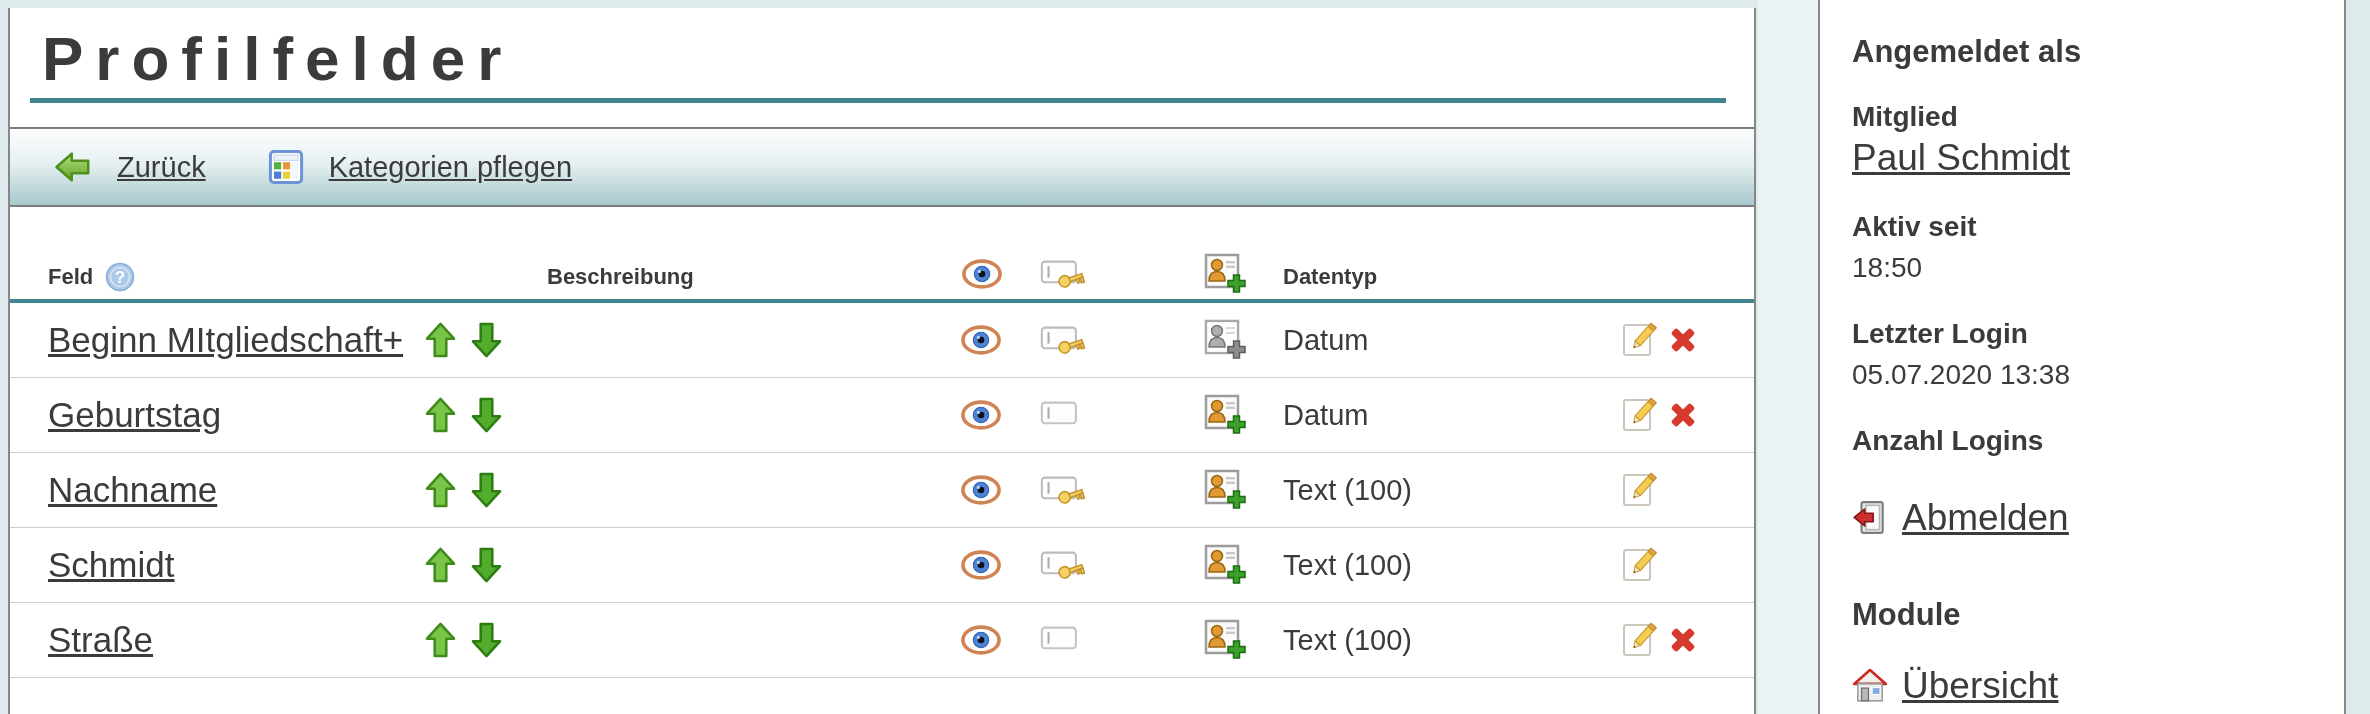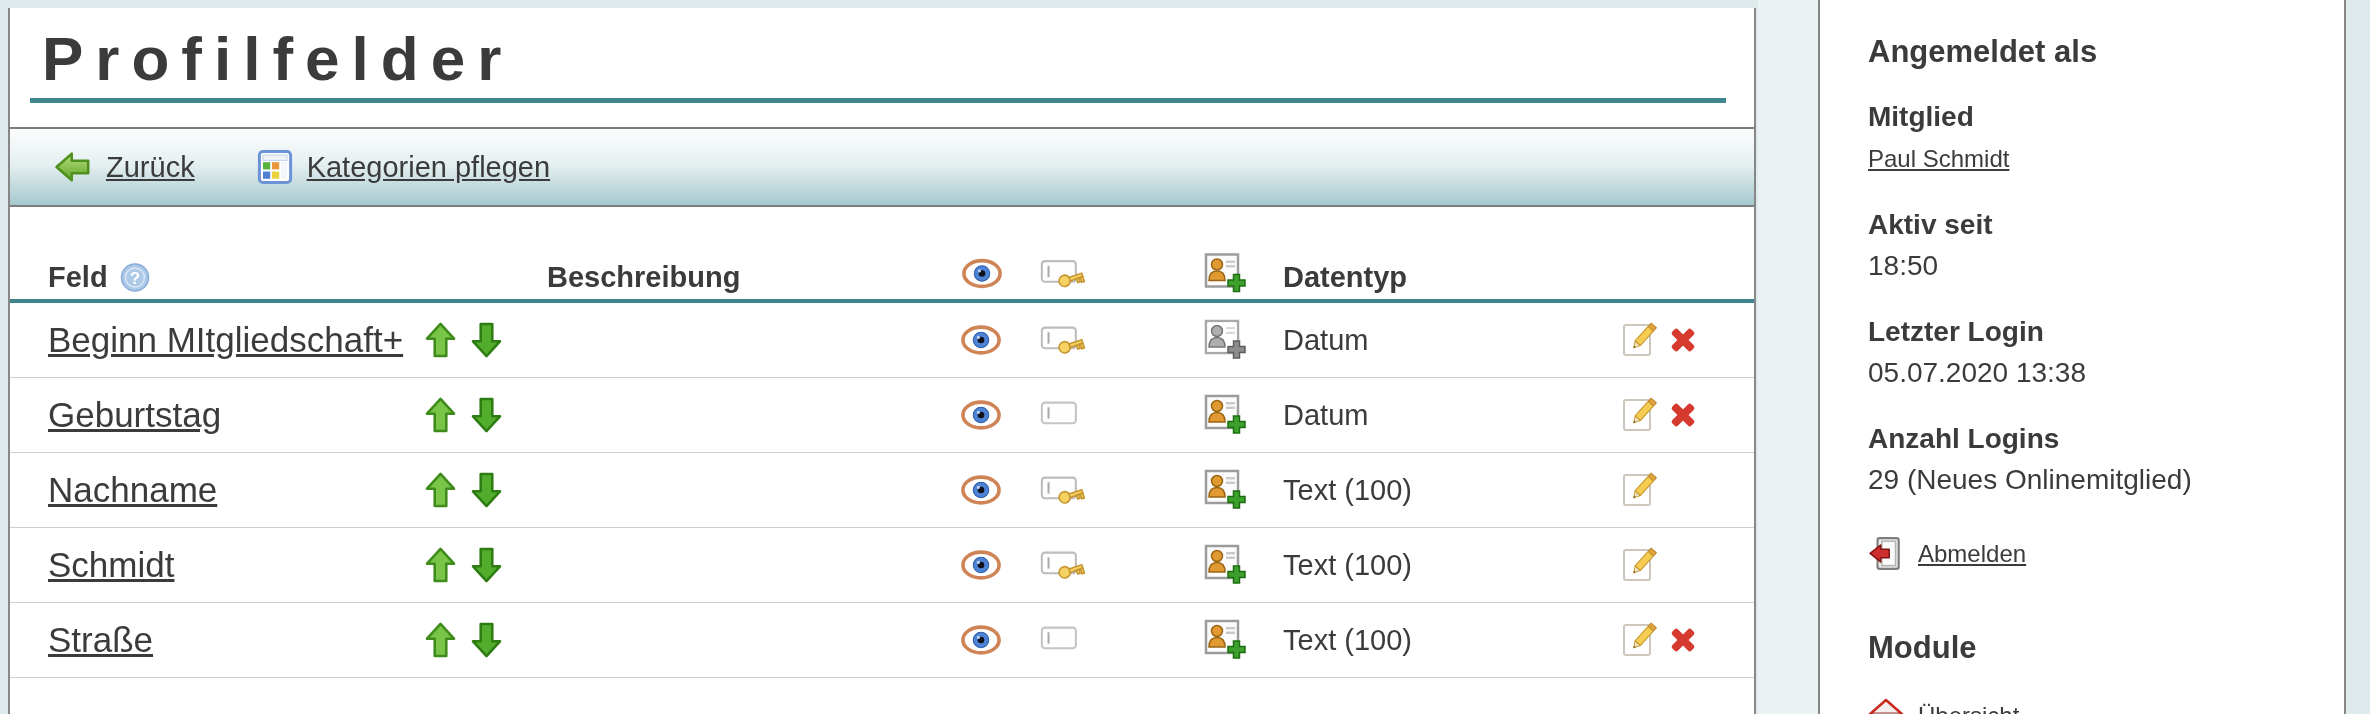--- a/index.html
+++ b/index.html
@@ -5,39 +5,39 @@
   html,body{margin:0;padding:0;}
   body{font-family:"Liberation Sans",sans-serif;color:#3b3b3b;}
   .screen{position:relative;width:2370px;height:714px;background:#dfeaec;overflow:hidden;}
 
   
   .main-panel{position:absolute;left:8px;top:8px;width:1748px;height:714px;box-sizing:border-box;
     background:#ffffff;border-left:2px solid #878787;border-right:2px solid #878787;overflow:hidden;}
   .gap-col{position:absolute;left:1758px;top:0;width:60px;height:714px;background:#ebf2f3;}
   .sidebar{position:absolute;left:1818px;top:0;width:528px;height:714px;box-sizing:border-box;
     background:#ffffff;border-left:2px solid #878787;border-right:2px solid #878787;
-    padding:20px 0 0 48px;overflow:hidden;}
+    padding:20px 0 0 32px;overflow:hidden;}
 
   
   .title-block{padding:22px 0 0 0;}
   .page-title{margin:0 0 0 32px;font-size:62px;font-weight:bold;letter-spacing:12px;color:#3b3b3b;line-height:58px;}
   .title-rule{height:5px;background:#3f868e;margin:10px 28px 0 20px;}
 
   
   .toolbar{margin-top:24px;height:76px;border-top:2px solid #7d7d7d;border-bottom:2px solid #7d7d7d;
     background:linear-gradient(to bottom,#fcfdfd 0%,#e7f0f1 45%,#a6c9ce 100%);
     display:flex;align-items:center;padding-left:44px;}
-  .tool-item{display:flex;align-items:center;margin-right:62px;}
+  .tool-item{display:flex;align-items:center;margin-right:62px;gap:11px;}
   .tool-item svg{margin-right:14px;}
   a.lnk{color:#3b3b3b;text-decoration:underline;cursor:pointer;}
   .tool-item a{font-size:29px;}
 
   
   .table-area{padding-top:48px;}
-  .thead{position:relative;height:44px;border-bottom:4px solid #3f868e;font-weight:bold;font-size:29px;}
+  .thead{position:relative;height:44px;border-bottom:4px solid #3f868e;font-weight:bold;font-size:22px;}
   .thead .cell,.trow .cell,.thead .icol,.trow .icol,.trow .arrows,.trow .actions{
     position:absolute;top:50%;transform:translateY(-50%);}
   .c-feld{left:38px;display:flex;align-items:center;}
   .c-feld svg{margin-left:12px;}
   .c-besch{left:537px;}
   .icol{text-align:center;}
   .i-eye{left:950px;width:44px;}
   .i-card{left:1030px;width:48px;}
   .i-ast{left:1118px;width:32px;}
   .i-person{left:1194px;width:42px;}
@@ -62,21 +62,21 @@
   .ic-signup[data-state="off"] svg{filter:grayscale(1) brightness(1.08);}
   .ic-cross{color:#d63a2f;display:inline-flex;}
   .act[data-show="false"]{visibility:hidden;}
   .icon-btn{cursor:pointer;display:inline-flex;}
 
   
   .sb-heading{font-size:31px;font-weight:bold;margin:14px 0 26px 0;}
   .sb-group{margin-bottom:25px;line-height:41px;font-size:28px;}
   .sb-label{font-weight:bold;display:block;}
   .sb-value{display:block;}
-  .sb-link{font-size:24px;}
+  .sb-link{font-size:37px;}
   .logout-row,.module-row{display:flex;align-items:center;margin-top:36px;text-decoration:underline;}
   .logout-row svg,.module-row svg{margin-right:14px;}
   .modules-heading{margin-top:58px;margin-bottom:0;}
   .module-row{margin-top:32px;}
 </style>
 </head>
 <body>
 
 <svg width="0" height="0" style="position:absolute">
   <defs>
@@ -459,21 +459,20 @@
       <span class="sb-value">18:50</span>
     </div>
 
     <div class="sb-group">
       <span class="sb-label">Letzter Login</span>
       <span class="sb-value">05.07.2020 13:38</span>
     </div>
 
     <div class="sb-group">
       <span class="sb-label">Anzahl Logins</span>
-      <span class="sb-value">29 (Neues Onlinemitglied)</span>
     </div>
 
     <div class="logout-row">
       <svg width="36" height="36">
           <use href="#sym-logout"></use>
         </svg>
       <a class="lnk sb-link">Abmelden</a>
     </div>
 
     <div class="sb-heading modules-heading">Module</div>

